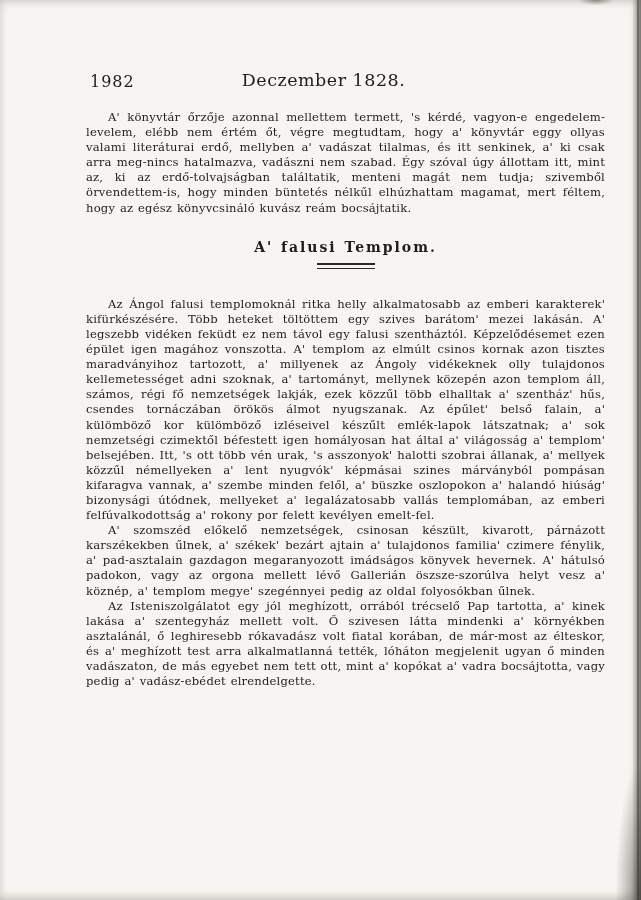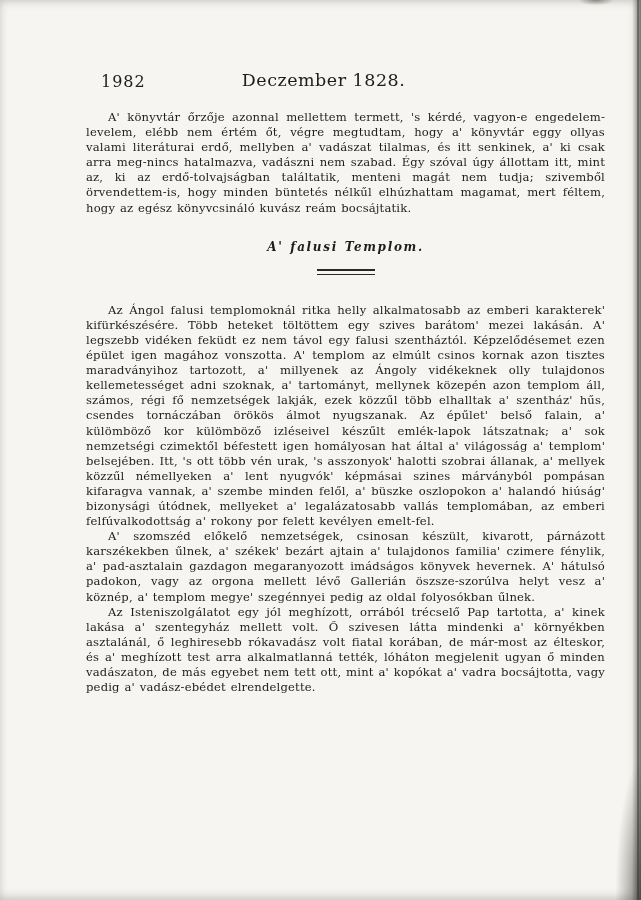--- a/index.html
+++ b/index.html
@@ -53,21 +53,21 @@
     background: radial-gradient(ellipse at top, rgba(60,56,50,0.5), rgba(60,56,50,0) 75%);
     pointer-events: none;
   }
   .header {
     position: relative;
     padding-top: 72px;
     height: 34px;
   }
   .page-number {
     position: absolute;
-    left: 101px;
+    left: 90px;
     top: 72px;
     font-size: 16px;
     letter-spacing: 1px;
   }
   .issue-title {
     position: absolute;
     left: 3px;
     top: 70px;
     width: 100%;
     text-align: center;
@@ -90,25 +90,24 @@
   }
   .body-text p.no-indent {
     text-indent: 0;
   }
   .section-head {
     margin-top: 24px;
     margin-bottom: 28px;
     text-align: center;
   }
   .section-title {
-    margin: 14px;
-    font-size: 12px;
+    margin: 8px;
+    font-size: 14px;
     font-weight: 600;
     letter-spacing: 0.14em;
-    font-style: italic;
   }
   .section-rule {
     width: 58px;
     height: 3px;
     margin: 8px auto 0 auto;
     border-top: 2px solid #2a2926;
     border-bottom: 1px solid #2a2926;
   }
 </style>
 </head>

